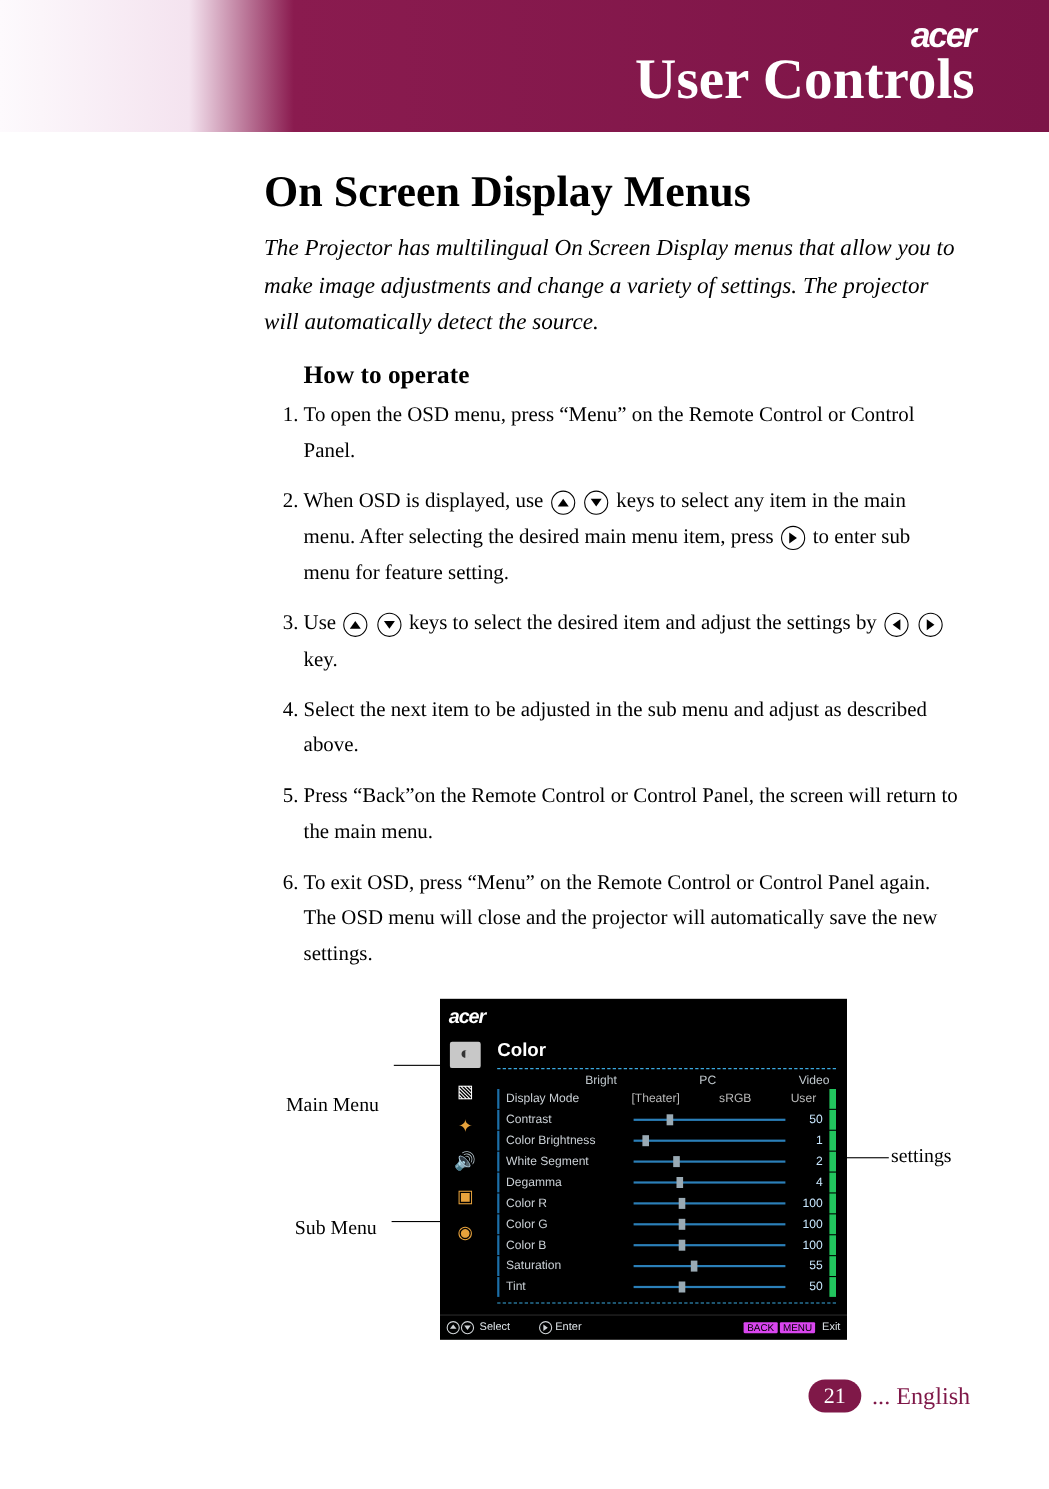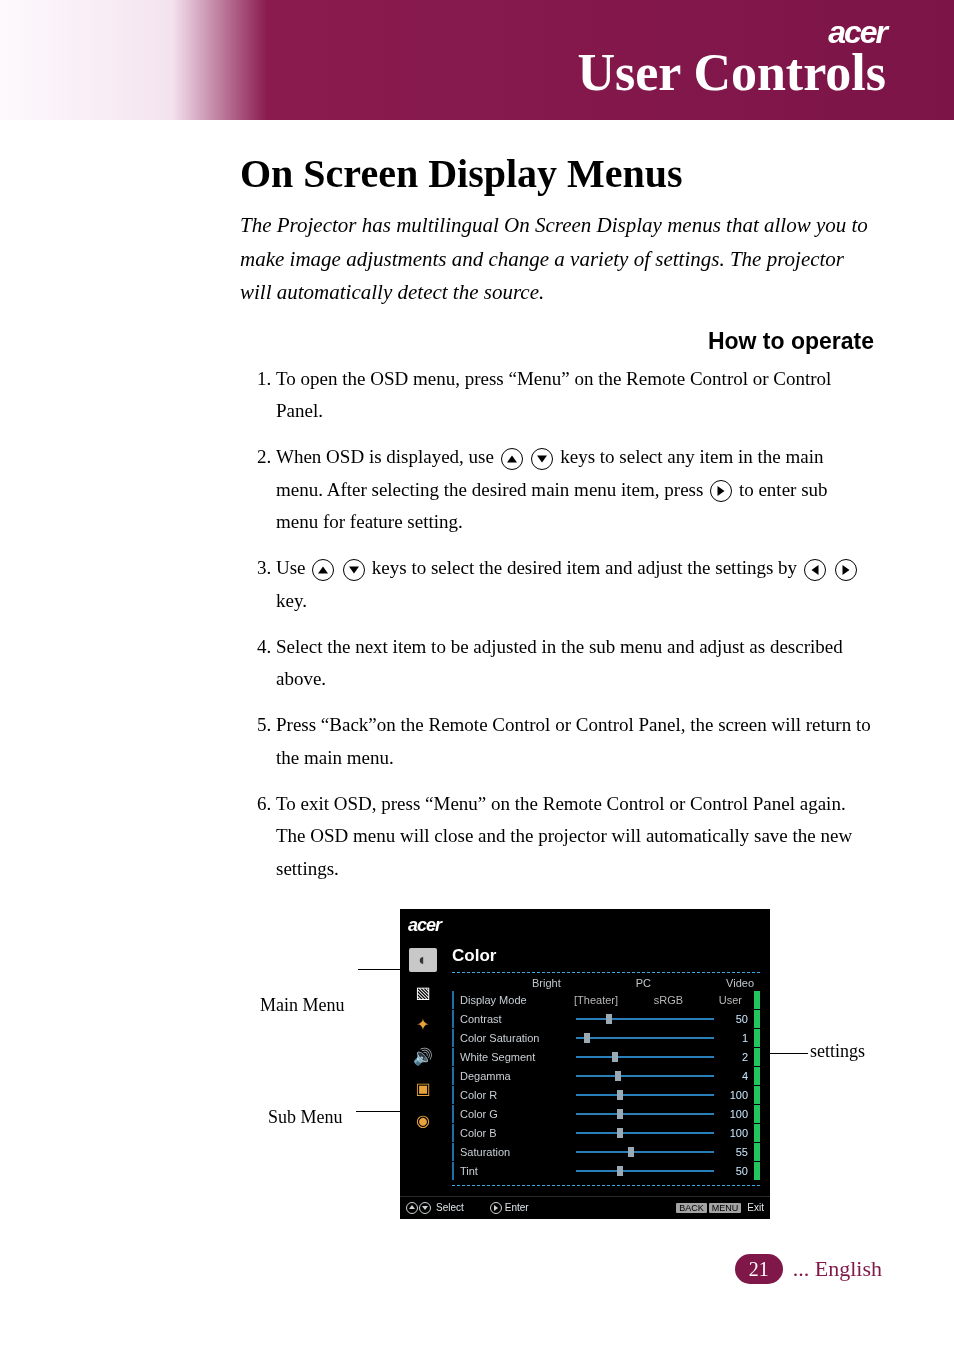--- a/index.html
+++ b/index.html
@@ -50,22 +50,21 @@
     font-style: italic;
     font-size: 21px;
     line-height: 1.6;
     margin-bottom: 18px;
     font-family: 'Palatino Linotype', 'Book Antiqua', Palatino, serif;
   }
   .h3 {
     font-size: 23px;
     font-weight: bold;
     margin: 10px 0 8px 36px;
-    font-family: Liberation Sans, sans-serif;
-    text-align: right;
+    font-family: Liberation Serif, serif;
   }
   ol {
     margin: 6px 0 0 8px;
     padding: 0 0 0 28px;
     font-size: 19px;
     line-height: 1.7;
     font-family: 'Palatino Linotype', 'Book Antiqua', Palatino, serif;
   }
   ol li { margin-bottom: 14px; }
   .dirbtn {
@@ -148,21 +147,21 @@
   }
   .row .val { width: 26px; text-align: right; color:#c9e8ff;}
   .osd-bottom {
     border-top: 1px solid #2a2a2a;
     display:flex; align-items:center;
     padding: 5px 6px;
     font-size: 10px;
     color:#dfe5e9;
   }
   .osd-bottom .spacer { flex:1; }
-  .kbox { background:#a3a3a3; color:#000; padding:0 3px; margin-right:2px; font-size:9px; border-radius:1px;}
+  .kbox { background:#d946ef; color:#000; padding:0 3px; margin-right:2px; font-size:9px; border-radius:1px;}
   .ud-ic { display:inline-block; width:10px; height:10px; border:1px solid #cfd3d6; border-radius:50%; margin-right:1px; position:relative;}
   .ud-ic::after{content:'';position:absolute;left:2px;top:2px;border-left:3px solid transparent;border-right:3px solid transparent;}
   .ud-up::after{border-bottom:4px solid #cfd3d6;}
   .ud-dn::after{border-top:4px solid #cfd3d6; top:3px;}
   .r-ic { display:inline-block; width:10px; height:10px; border:1px solid #cfd3d6; border-radius:50%; margin-right:3px; position:relative;}
   .r-ic::after{content:'';position:absolute;left:3px;top:2px;border-top:3px solid transparent;border-bottom:3px solid transparent;border-left:4px solid #cfd3d6;}
 
   .callout {
     position: absolute;
     font-size: 18px;
@@ -265,21 +264,21 @@
                 </div>
               </div>
               <div class="row">
                 <span class="lbl">Contrast</span>
                 <div class="slider">
                   <div class="thumb" style="left: 22%;"></div>
                 </div>
                 <span class="val">50</span>
               </div>
               <div class="row">
-                <span class="lbl">Color Saturation</span>
+                <span class="lbl">Color Brightness</span>
                 <div class="slider">
                   <div class="thumb" style="left: 6%;"></div>
                 </div>
                 <span class="val">1</span>
               </div>
               <div class="row">
                 <span class="lbl">White Segment</span>
                 <div class="slider">
                   <div class="thumb" style="left: 26%;"></div>
                 </div>

